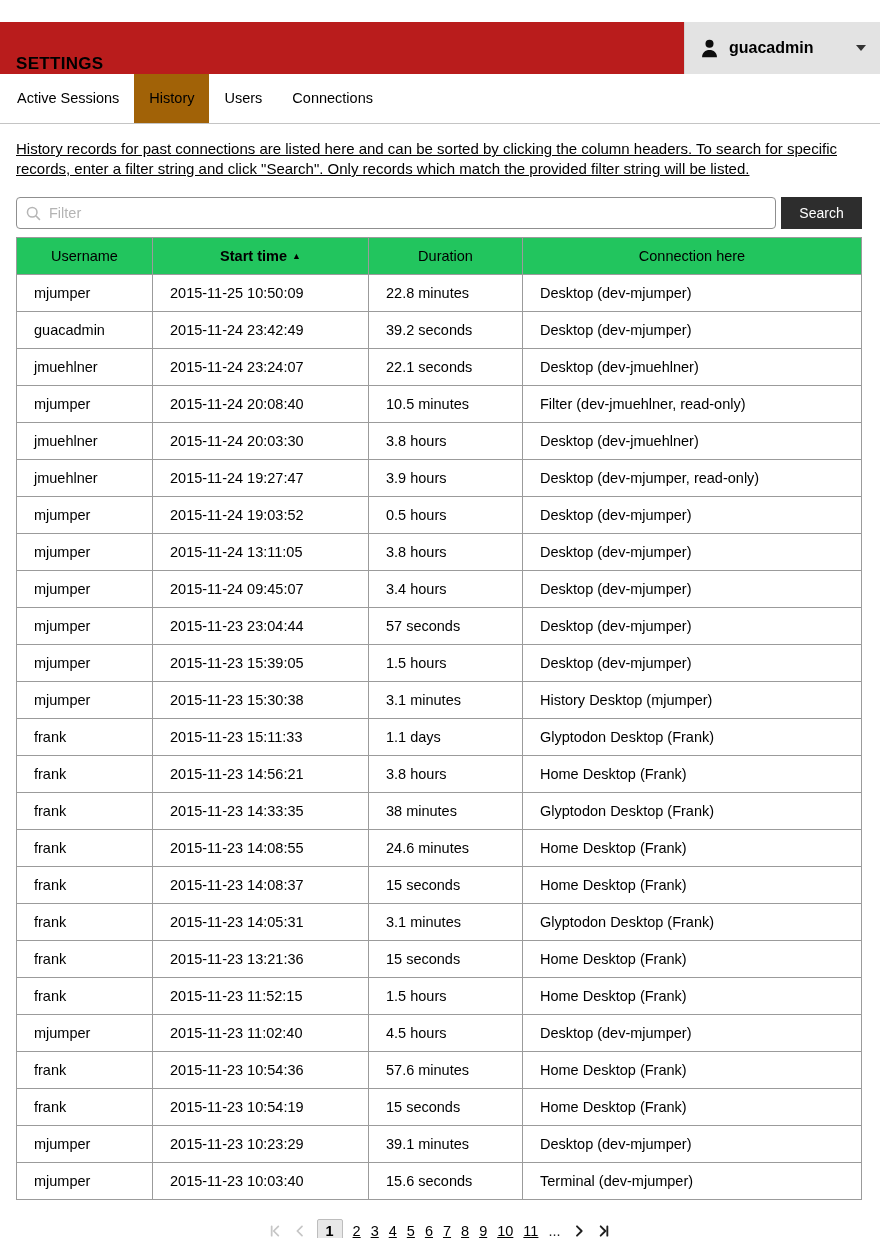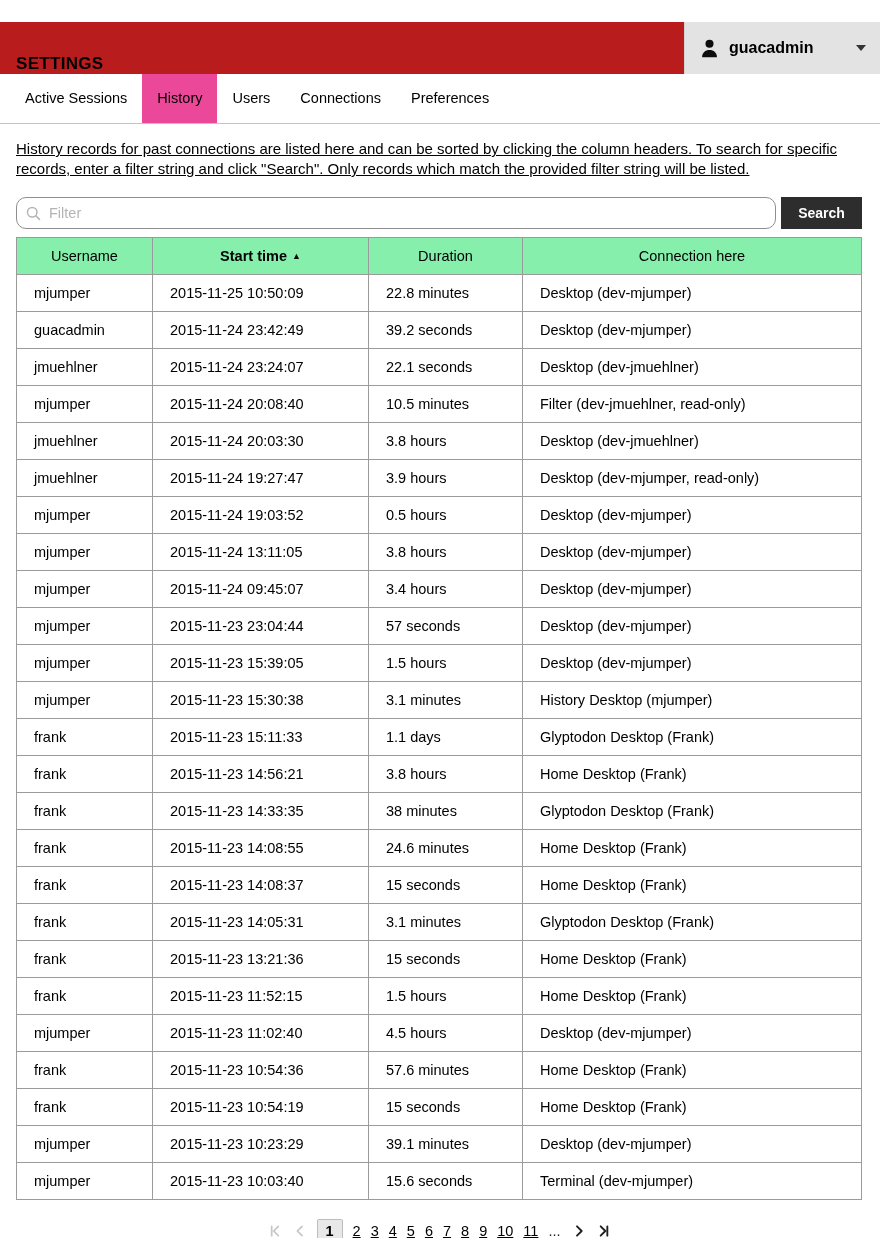--- a/index.html
+++ b/index.html
@@ -16,48 +16,48 @@
   .page-title { font-size: 17px; font-weight: bold; padding-left: 16px; letter-spacing: .3px; }
   .user-menu {
     margin-left: auto; height: 52px; width: 196px; background: #e3e3e3;
     border-left: 1px solid #d4d4d4; display: flex; align-items: center;
     padding: 0 14px; cursor: pointer;
   }
   .user-name { font-weight: bold; font-size: 16px; margin-left: 9px; }
   .caret-down { margin-left: auto; display: flex; }
 
   
-  .tab-bar { display: flex; border-bottom: 1px solid #c4c4c4; background: #fff; padding-left: 10px; }
+  .tab-bar { display: flex; border-bottom: 1px solid #c4c4c4; background: #fff; padding-left: 2px; }
   .tab { padding: 0 15px; height: 49px; line-height: 49px; font-size: 14.5px; cursor: pointer; white-space: nowrap; }
-  .tab.active { background: #ec4899; }
+  .tab.active { background: #a16207; }
 
   
   .content { padding: 0 18px 0 16px; }
   .description { font-size: 15px; line-height: 20px; margin: 15px 0 0 0; text-decoration: underline; }
 
   .filter-row { display: flex; margin-top: 18px; gap: 5px; align-items: stretch; }
   .filter-box {
-    flex: 1; border: 1px solid #8f8f8f; border-radius: 10px; height: 32px;
+    flex: 1; border: 1px solid #8f8f8f; border-radius: 4px; height: 32px;
     background: #fff; display: flex; align-items: center;
   }
   .filter-box .mag { margin-left: 8px; flex: none; display: flex; }
   .filter-input {
     border: none; outline: none; flex: 1; font-size: 14.5px; padding: 0 8px 0 7px;
     color: #333; background: transparent; font-family: inherit;
   }
   .filter-input::placeholder { color: #b4b4b4; }
   .search-button {
     width: 81px; height: 32px; background: #2d2d2d; color: #fff; border: none;
-    font-size: 14px; font-weight: bold; font-family: inherit; cursor: pointer;
+    font-size: 14px; font-weight: normal; font-family: inherit; cursor: pointer;
   }
 
   
   table { border-collapse: collapse; width: 100%; margin-top: 8px; table-layout: fixed; }
   th, td { border: 1px solid #9b9b9b; font-size: 14.5px; overflow: hidden; white-space: nowrap; }
-  th { height: 37px; background: #86efac; font-weight: normal; text-align: center; cursor: pointer; }
+  th { height: 37px; background: #22c55e; font-weight: normal; text-align: center; cursor: pointer; }
   th.sorted { font-weight: bold; }
   td { height: 37px; padding-left: 17px; }
   .sort-arrow { font-size: 9px; vertical-align: 2px; margin-left: 5px; }
 
   
   .pagination {
     display: flex; align-items: center; justify-content: center;
     margin-top: 19px; gap: 9px; font-size: 14.5px;
   }
   .page-icon { display: flex; cursor: pointer; color: #1f1f1f; }
@@ -89,21 +89,20 @@
         </svg>
     </span>
   </div>
 </div>
 
 <div class="tab-bar">
   <div class="tab">Active Sessions</div>
   <div class="tab active">History</div>
   <div class="tab">Users</div>
   <div class="tab">Connections</div>
-  <div class="tab">Preferences</div>
 </div>
 
 <div class="content">
   <p class="description">History records for past connections are listed here and can be sorted by clicking the column headers. To search for specific records, enter a filter string and click "Search". Only records which match the provided filter string will be listed.</p>
 
   <div class="filter-row">
     <div class="filter-box">
       <span class="mag">
         <svg width="17" height="17" viewBox="0 0 20 20">
             <circle cx="8.5" cy="8.5" r="5.6" fill="none" stroke="#b5b5b5" stroke-width="1.8"></circle>

